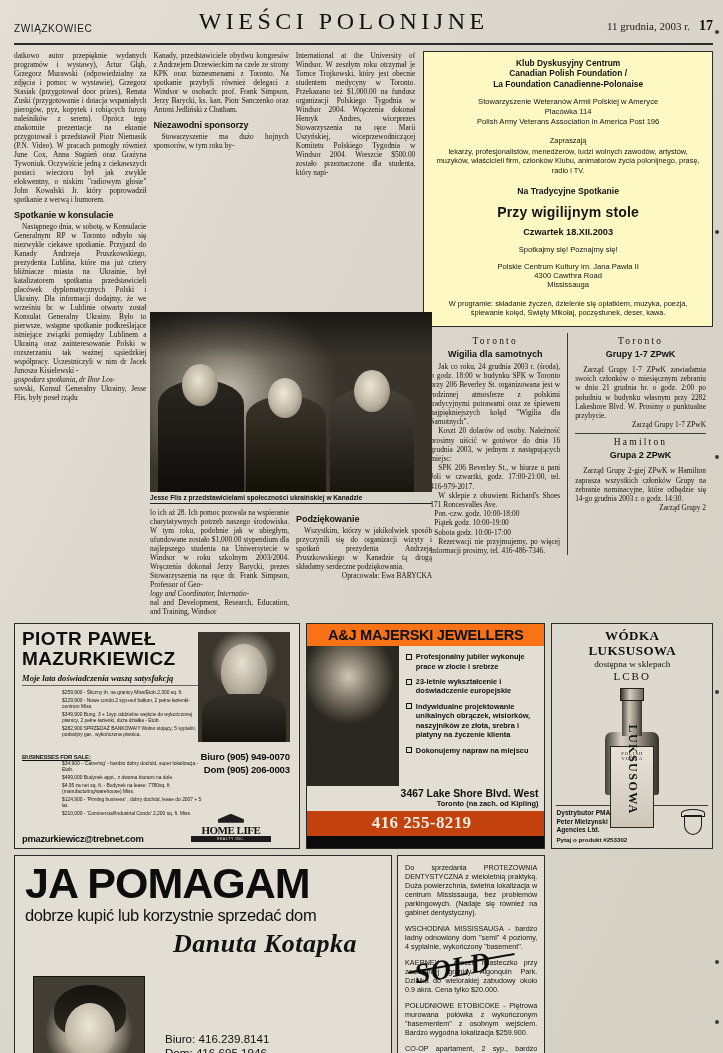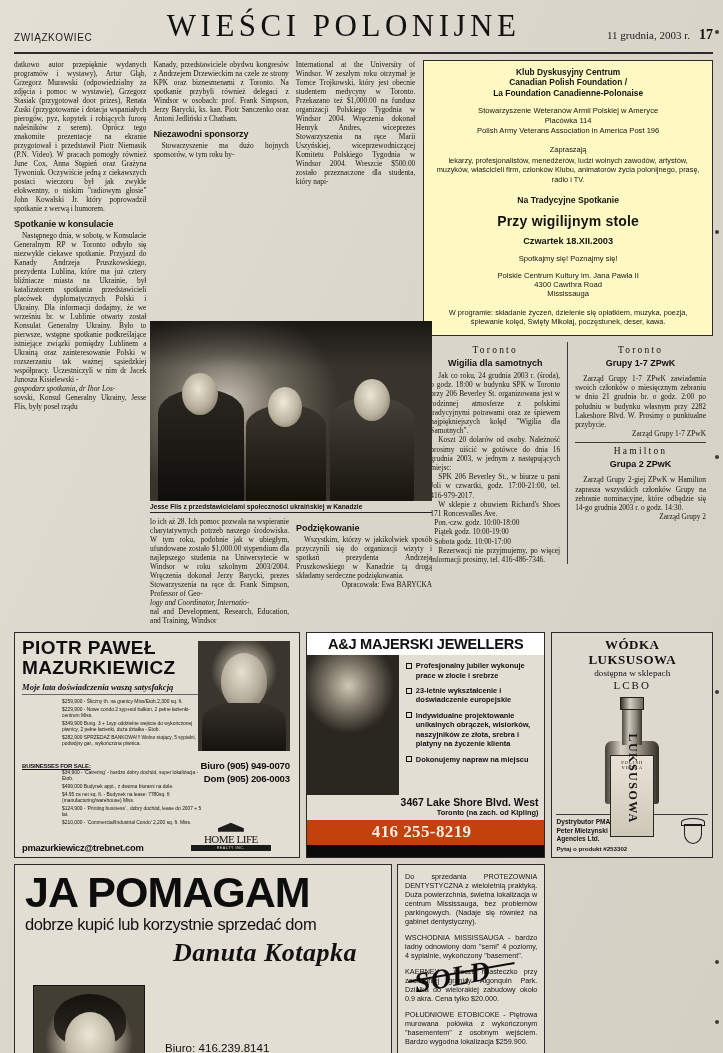--- a/index.html
+++ b/index.html
@@ -30,21 +30,21 @@
     border-bottom: 2px solid #2b2b2b;
     padding-bottom: 8px; margin-bottom: 6px;
   }
   .mh-left {
     font-family:"Liberation Sans", sans-serif;
     font-size: 10px; letter-spacing: .6px; color:#1b1b1b;
     padding-bottom:1px;
   }
   .mh-title {
     font-family:"Liberation Serif", serif;
-    font-size: 31px; letter-spacing: 4.5px; color:#121212;
+    font-size: 24px; letter-spacing: 4.5px; color:#121212;
     font-weight: 400;
     transform: translateX(-6px);
   }
   .mh-right { display:flex; align-items:baseline; gap:9px; padding-bottom:1px;}
   .mh-date { font-size:11px; color:#1b1b1b; font-family:"Liberation Serif",serif;}
   .mh-page { font-size:14px; font-weight:bold; color:#111; font-family:"Liberation Serif",serif;}
 
   
   .top-grid { display:flex; gap:0px; }
   .col { font-size:7.4px; line-height:9.0px; text-align:justify; color:#17150f; }
@@ -162,29 +162,29 @@
   .mz-photo .h { position:absolute; left:23px; top:12px; width:46px; height:56px; border-radius:50% 50% 46% 46%; background:radial-gradient(ellipse at 45% 35%, #e6e0d2 0%, #b4ac9a 55%, #6d6658 100%); }
   .mz-photo .b { position:absolute; left:4px; top:62px; width:84px; height:50px; background:linear-gradient(180deg,#35312a,#15130f); border-radius:36% 36% 0 0; }
   .mz-phones {
     position:absolute; right:9px; top:126px; width:140px; text-align:right;
     font-family:"Liberation Sans", sans-serif; font-weight:bold;
     font-size:9.6px; line-height:13px; color:#0e0e0e; letter-spacing:-0.2px;
   }
   .mz-logo {
     position:absolute; right:28px; bottom:6px; width:80px; text-align:center;
   }
-  .mz-logo .lg1 { font-family:"Liberation Serif", serif; font-weight:normal; font-size:11px; letter-spacing:-0.5px; color:#111;}
+  .mz-logo .lg1 { font-family:"Liberation Serif", serif; font-weight:bold; font-size:11px; letter-spacing:-0.5px; color:#111;}
   .mz-logo .lg2 { font-family:"Liberation Sans", sans-serif; font-size:3.6px; background:#1a1a1a; color:#e2ded4; padding:1px 0; letter-spacing:.6px;}
   .roof { width:26px; height:9px; margin:0 auto 1px auto;
     background:linear-gradient(#1d1d1d,#1d1d1d); clip-path: polygon(50% 0,100% 60%,100% 100%,0 100%,0 60%); }
 
   
   .majerski { width:245px; border:1px solid #2a2a2a; background:#0b0b0b; margin-left:6px; position:relative; overflow:hidden;}
   .mj-title {
-    background:#ffffff; color:#101010; text-align:center;
+    background:#f97316; color:#101010; text-align:center;
     font-family:"Liberation Sans", sans-serif; font-weight:bold;
     font-size:14.6px; letter-spacing:-0.3px; padding:3px 0 3px 0;
   }
   .mj-body { display:flex; height:140px; }
   .mj-img {
     width:92px;
     background:
       radial-gradient(ellipse 50% 34% at 45% 22%, #cfc8b6 0%, #7a7365 50%, #2a2720 100%),
       radial-gradient(ellipse 60% 26% at 42% 74%, #ded7c5 0%, #8c8574 45%, #201e18 100%),
       linear-gradient(180deg,#2d2a23,#0e0d0a);

